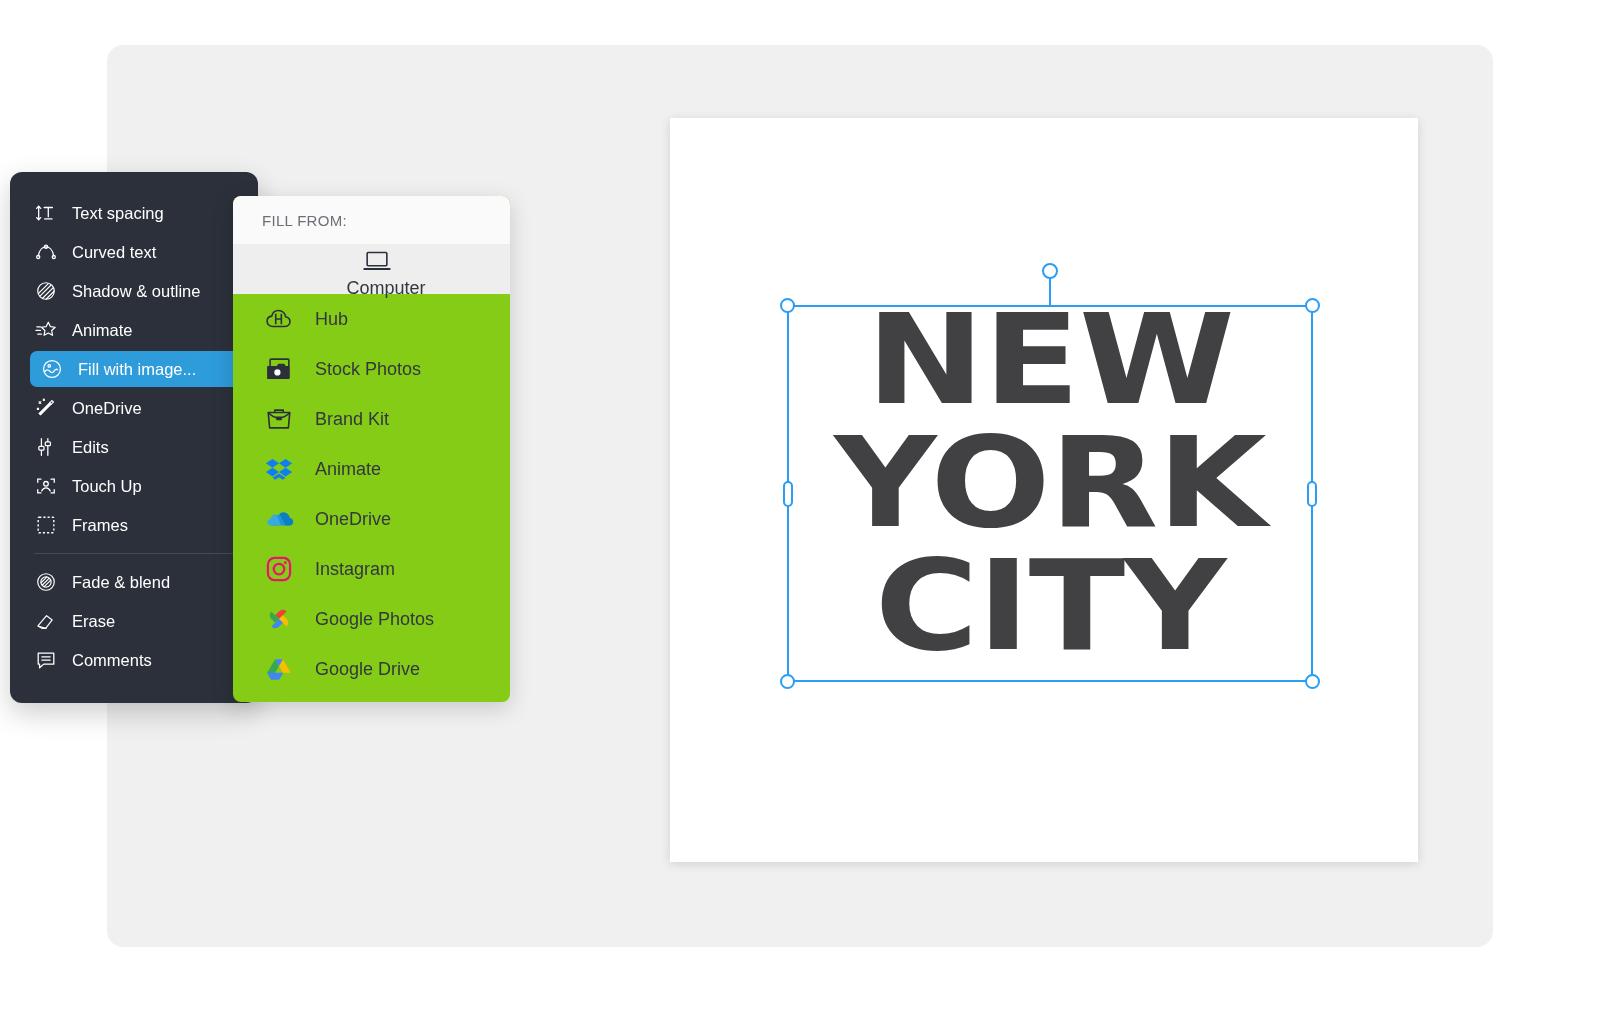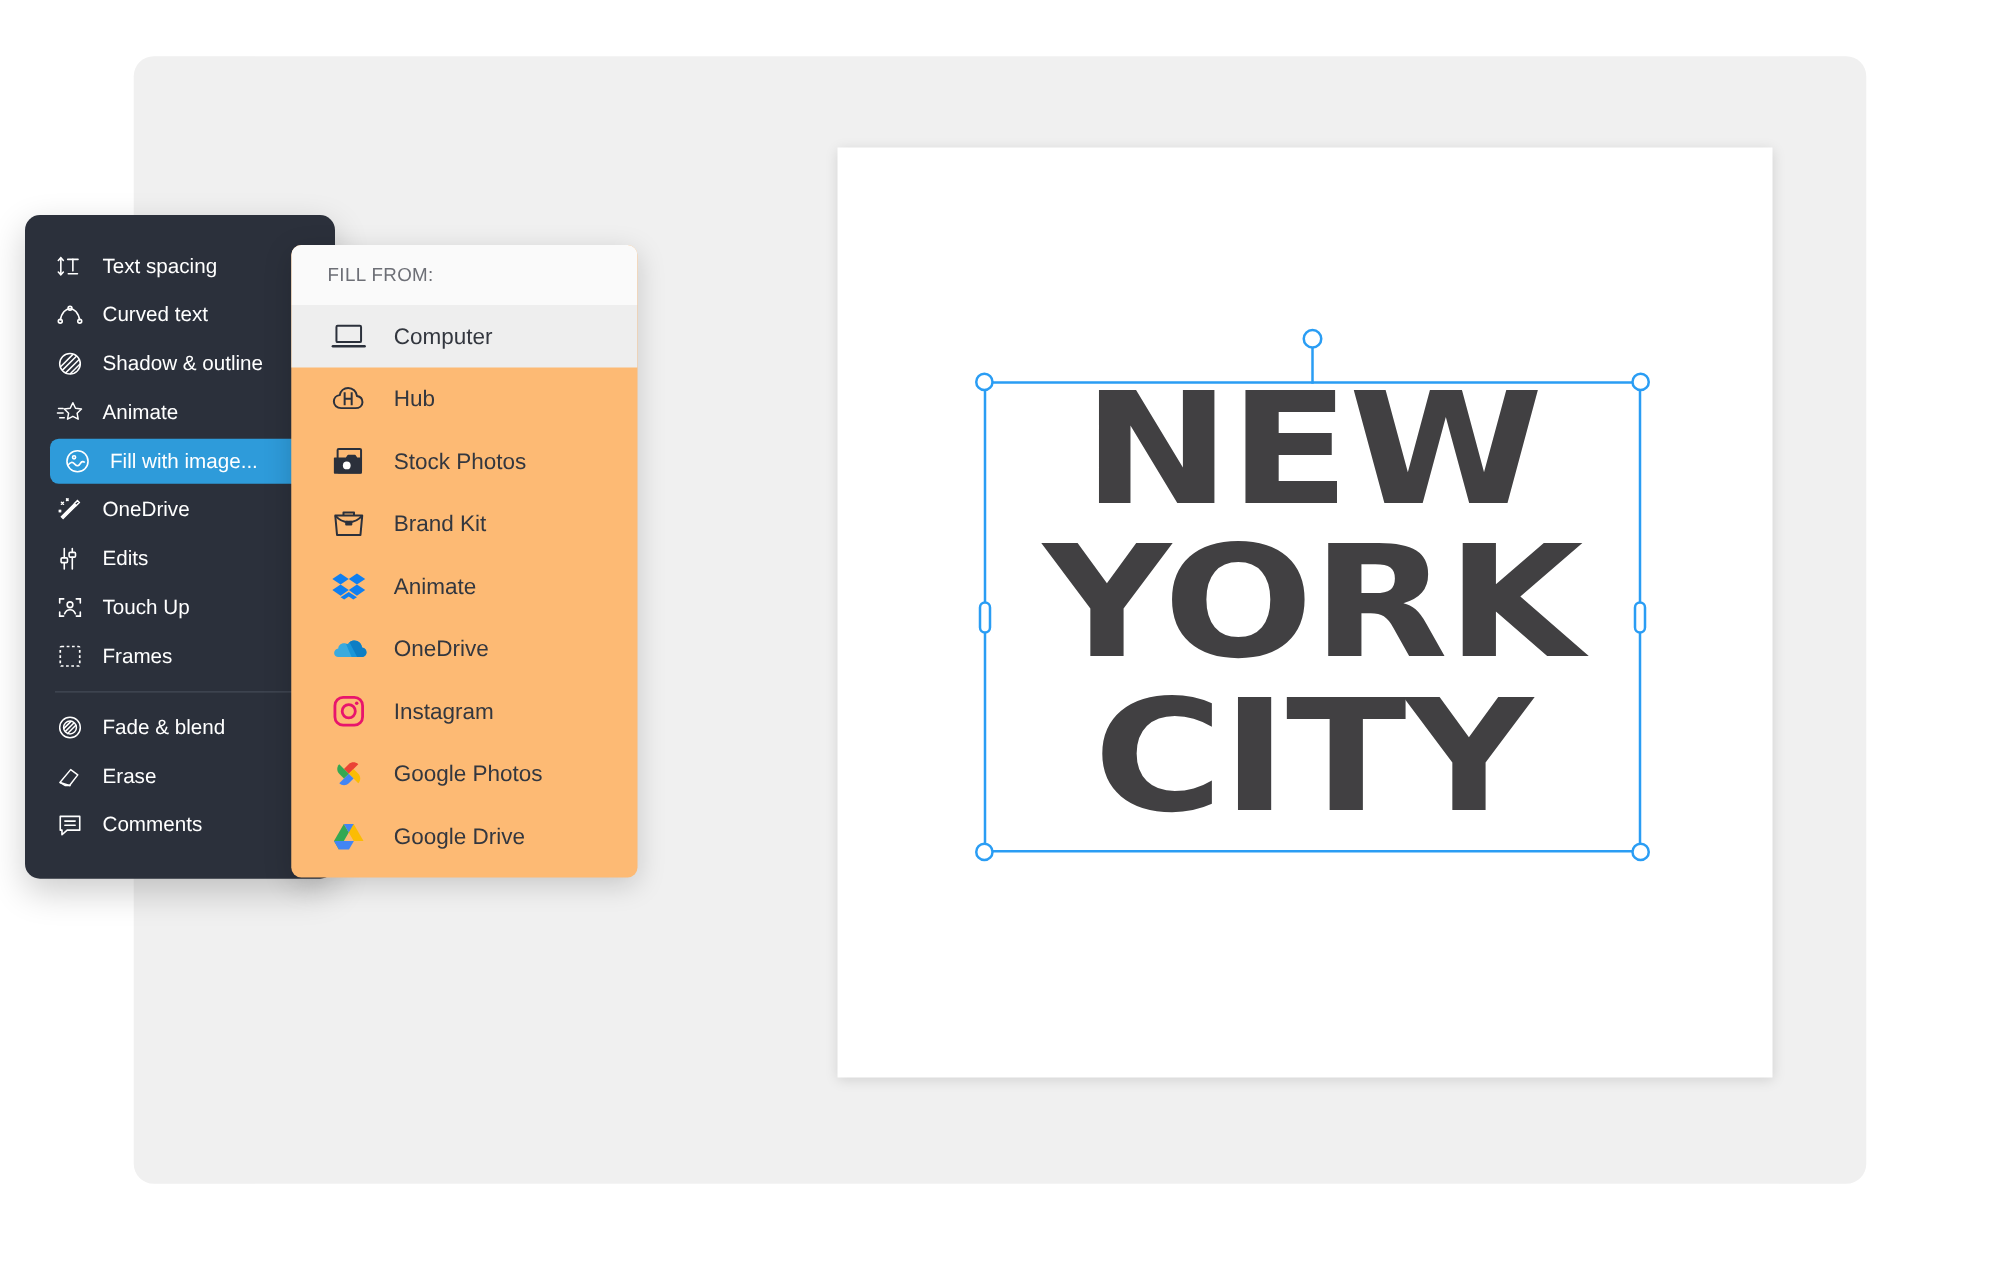--- a/index.html
+++ b/index.html
@@ -93,21 +93,21 @@
     top: -44px;
     width: 16px; height: 16px;
     border: 2px solid #2a9df4;
     background: #ffffff;
     border-radius: 50%;
   }
 
   
   .tool-menu {
     position: absolute;
-    left: 20px; top: 172px;
+    left: 10px; top: 172px;
     width: 248px;
     background: #2b303b;
     border-radius: 12px;
     padding: 20px 0 22px 0;
     box-shadow: 0 10px 28px rgba(0,0,0,0.20);
     z-index: 20;
   }
   .tool-item {
     display: flex; align-items: center;
     height: 36px;
@@ -134,21 +134,21 @@
     height: 1px;
     background: #444a57;
     margin: 10px 24px 10px 24px;
   }
 
   
   .fill-panel {
     position: absolute;
     left: 233px; top: 196px;
     width: 277px;
-    background: #fdba74;
+    background: #84cc16;
     border-radius: 8px;
     box-shadow: 0 6px 22px rgba(0,0,0,0.17);
     overflow: hidden;
     z-index: 30;
     padding-bottom: 8px;
   }
   .fill-header {
     height: 48px;
     background: #fafafa;
     display: flex; align-items: center;
@@ -156,21 +156,21 @@
     color: #6d6f76;
     font-size: 15px;
     letter-spacing: 0.3px;
   }
   .fill-item {
     display: flex; align-items: center;
     height: 50px;
     padding-left: 29px;
     cursor: pointer;
   }
-  .fill-item.selected { background: #eeeeee; }
+  .fill-item.selected { background: #eeeeee; flex-direction: column; }
   .fill-ico {
     width: 34px; height: 34px;
     flex: 0 0 34px;
     display: flex; align-items: center; justify-content: center;
     margin-right: 19px;
   }
   .fill-ico svg { display: block; }
   .fill-label {
     color: #33373f;
     font-size: 18px;

